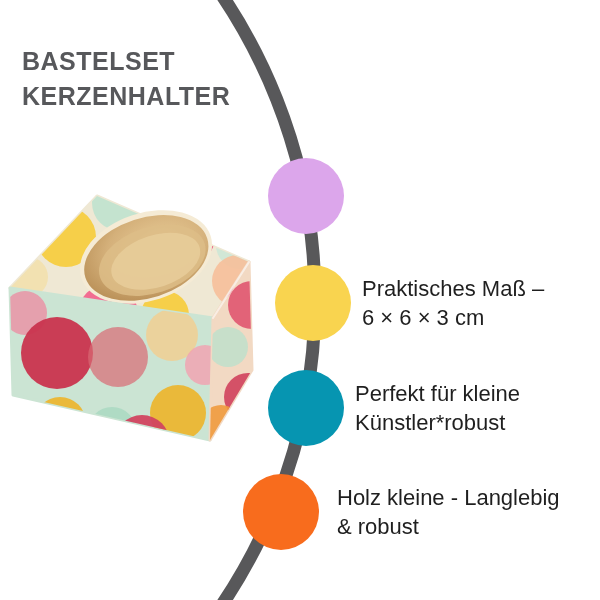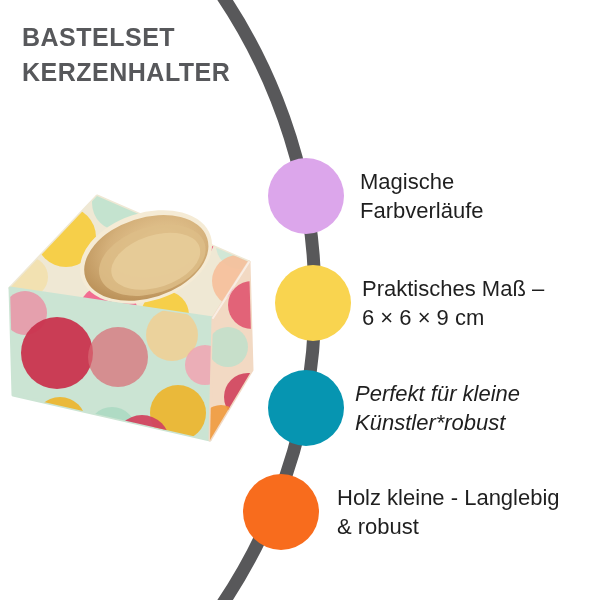--- a/index.html
+++ b/index.html
@@ -16,21 +16,21 @@
   .arc-svg, .product-svg {
     position: absolute;
     pointer-events: none;
   }
   .arc-svg { left: 0; top: 0; }
   .product-svg { left: 0; top: 185px; }
 
   .title {
     position: absolute;
     left: 22px;
-    top: 20px;
+    top: 44px;
     font-size: 25px;
     font-weight: bold;
     letter-spacing: 0.5px;
     line-height: 35px;
     color: #57585B;
   }
 
   .feature-bullet {
     position: absolute;
     width: 76px;
@@ -44,21 +44,21 @@
 
   .feature-text {
     position: absolute;
     font-size: 22px;
     line-height: 29px;
     color: #1F1F1F;
     white-space: nowrap;
   }
   .text-1 { left: 360px; top: 167px; }
   .text-2 { left: 362px; top: 274px; }
-  .text-3 { left: 355px; top: 379px; font-style: italic; }
+  .text-3 { left: 355px; top: 379px; }
   .text-4 { left: 337px; top: 483px; }
 </style>
 </head>
 <body>
 
 <div class="stage">
 
   <svg class="arc-svg" width="600" height="600" viewBox="0 0 600 600" aria-hidden="true">
     <circle cx="-230" cy="300" r="545" fill="none" stroke-width="13" style="stroke: rgb(88, 88, 90);"></circle>
   </svg>
@@ -134,27 +134,23 @@
   <div class="title" style="color: rgb(87, 88, 91);">
     <div>BASTELSET</div>
     <div>KERZENHALTER</div>
   </div>
 
   <div class="feature-bullet bullet-1" style="background-color: rgb(220, 166, 235);"></div>
   <div class="feature-bullet bullet-2" style="background-color: rgb(249, 212, 79);"></div>
   <div class="feature-bullet bullet-3" style="background-color: rgb(6, 149, 177);"></div>
   <div class="feature-bullet bullet-4" style="background-color: rgb(248, 108, 29);"></div>
 
-  <div class="feature-text text-1">
-    <div>Magische</div>
-    <div>Farbverläufe</div>
-  </div>
   <div class="feature-text text-2">
     <div>Praktisches Maß –</div>
-    <div>6 × 6 × 9 cm</div>
+    <div>6 × 6 × 3 cm</div>
   </div>
   <div class="feature-text text-3">
     <div>Perfekt für kleine</div>
     <div>Künstler*robust</div>
   </div>
   <div class="feature-text text-4">
     <div>Holz kleine - Langlebig</div>
     <div>&amp; robust</div>
   </div>
 

